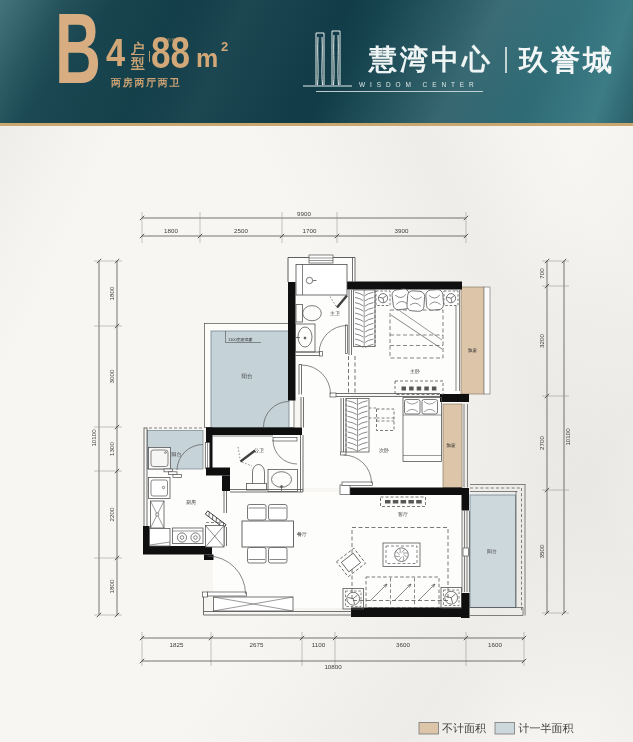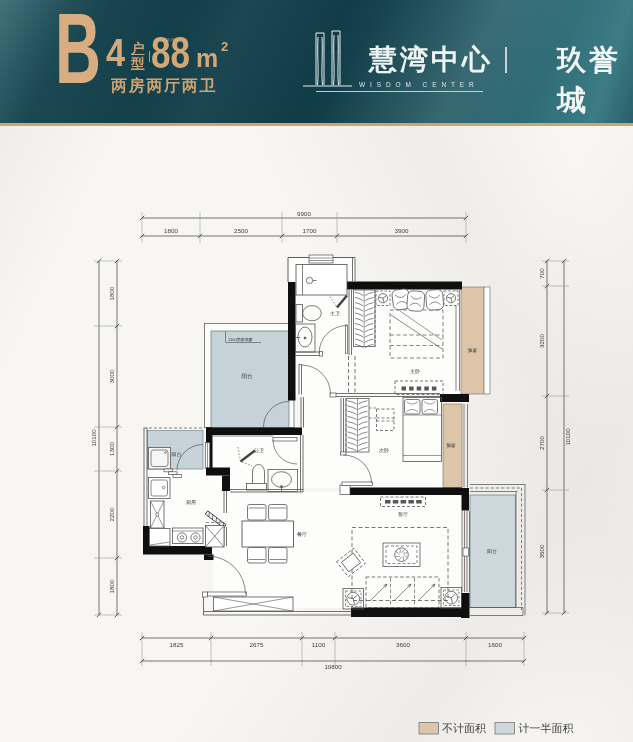--- a/index.html
+++ b/index.html
@@ -20,27 +20,27 @@
                   linear-gradient(115deg, rgba(255,255,255,0) 26%, rgba(160,200,205,.07) 36%, rgba(255,255,255,0) 50%),
                   linear-gradient(118deg, rgba(255,255,255,0) 55%, rgba(255,255,255,.10) 72%, rgba(255,255,255,0) 84%);}
   #bigB{position:absolute;left:55px;top:-9px;font-size:101px;font-weight:700;color:#d8ad82;transform:scaleX(.63);transform-origin:0 0;}
   #num4{position:absolute;left:106px;top:31px;font-size:39px;font-weight:700;color:#d3a878;transform:scaleX(.88);transform-origin:0 0;}
   #huxing{position:absolute;left:131px;top:42px;width:15px;line-height:14.5px;font-size:13.5px;color:#cda373;font-weight:700;text-decoration:underline;}
   #hdiv{position:absolute;left:149px;top:51px;width:1px;height:11px;background:#b99a6e;}
   #jzmj{position:absolute;left:158px;top:37px;font-size:4px;color:#b99668;letter-spacing:.4px;opacity:.85;}
   #num88{position:absolute;left:151px;top:27px;font-size:45px;font-weight:700;color:#d3a878;transform:scaleX(.78);transform-origin:0 0;}
   #m2{position:absolute;left:196px;top:44px;font-size:25px;font-weight:700;color:#d3a878;}
   #m2sup{position:absolute;left:221px;top:39px;font-size:13px;font-weight:700;color:#d3a878;}
-  #rooms{position:absolute;left:111px;top:76px;font-size:16px;font-weight:700;color:#cda373;letter-spacing:1.7px;}
+  #rooms{position:absolute;left:111px;top:76px;font-size:10px;font-weight:700;color:#cda373;letter-spacing:1.7px;}
   #logo{position:absolute;left:300px;top:25px;}
   #hwzx{position:absolute;left:369px;top:41px;font-size:28px;color:#eef4f4;font-family:"Liberation Serif",serif;font-weight:700;letter-spacing:3px;}
   #wisdom{position:absolute;left:359px;top:81px;font-size:6.5px;color:#dce8e8;letter-spacing:4.9px;}
   #logoline{position:absolute;left:316px;top:91px;width:167px;height:1px;background:#cfdcdb;opacity:.9;}
   #vbar{position:absolute;left:505px;top:47px;width:2px;height:26px;background:#dbe5e4;opacity:.85;}
-  #jyc{position:absolute;left:519px;top:41px;font-size:29px;color:#f2f6f6;font-family:"Liberation Serif",serif;font-weight:700;letter-spacing:3px;margin-left:38px;}
+  #jyc{position:absolute;left:519px;top:41px;font-size:29px;color:#f2f6f6;font-family:"Liberation Serif",serif;font-weight:700;letter-spacing:3px;}
 </style>
 </head>
 <body>
 
 <div class="bgtex"></div>
 
 <div id="header">
   <div class="streak1"></div>
 
   <div id="bigB">B</div>

